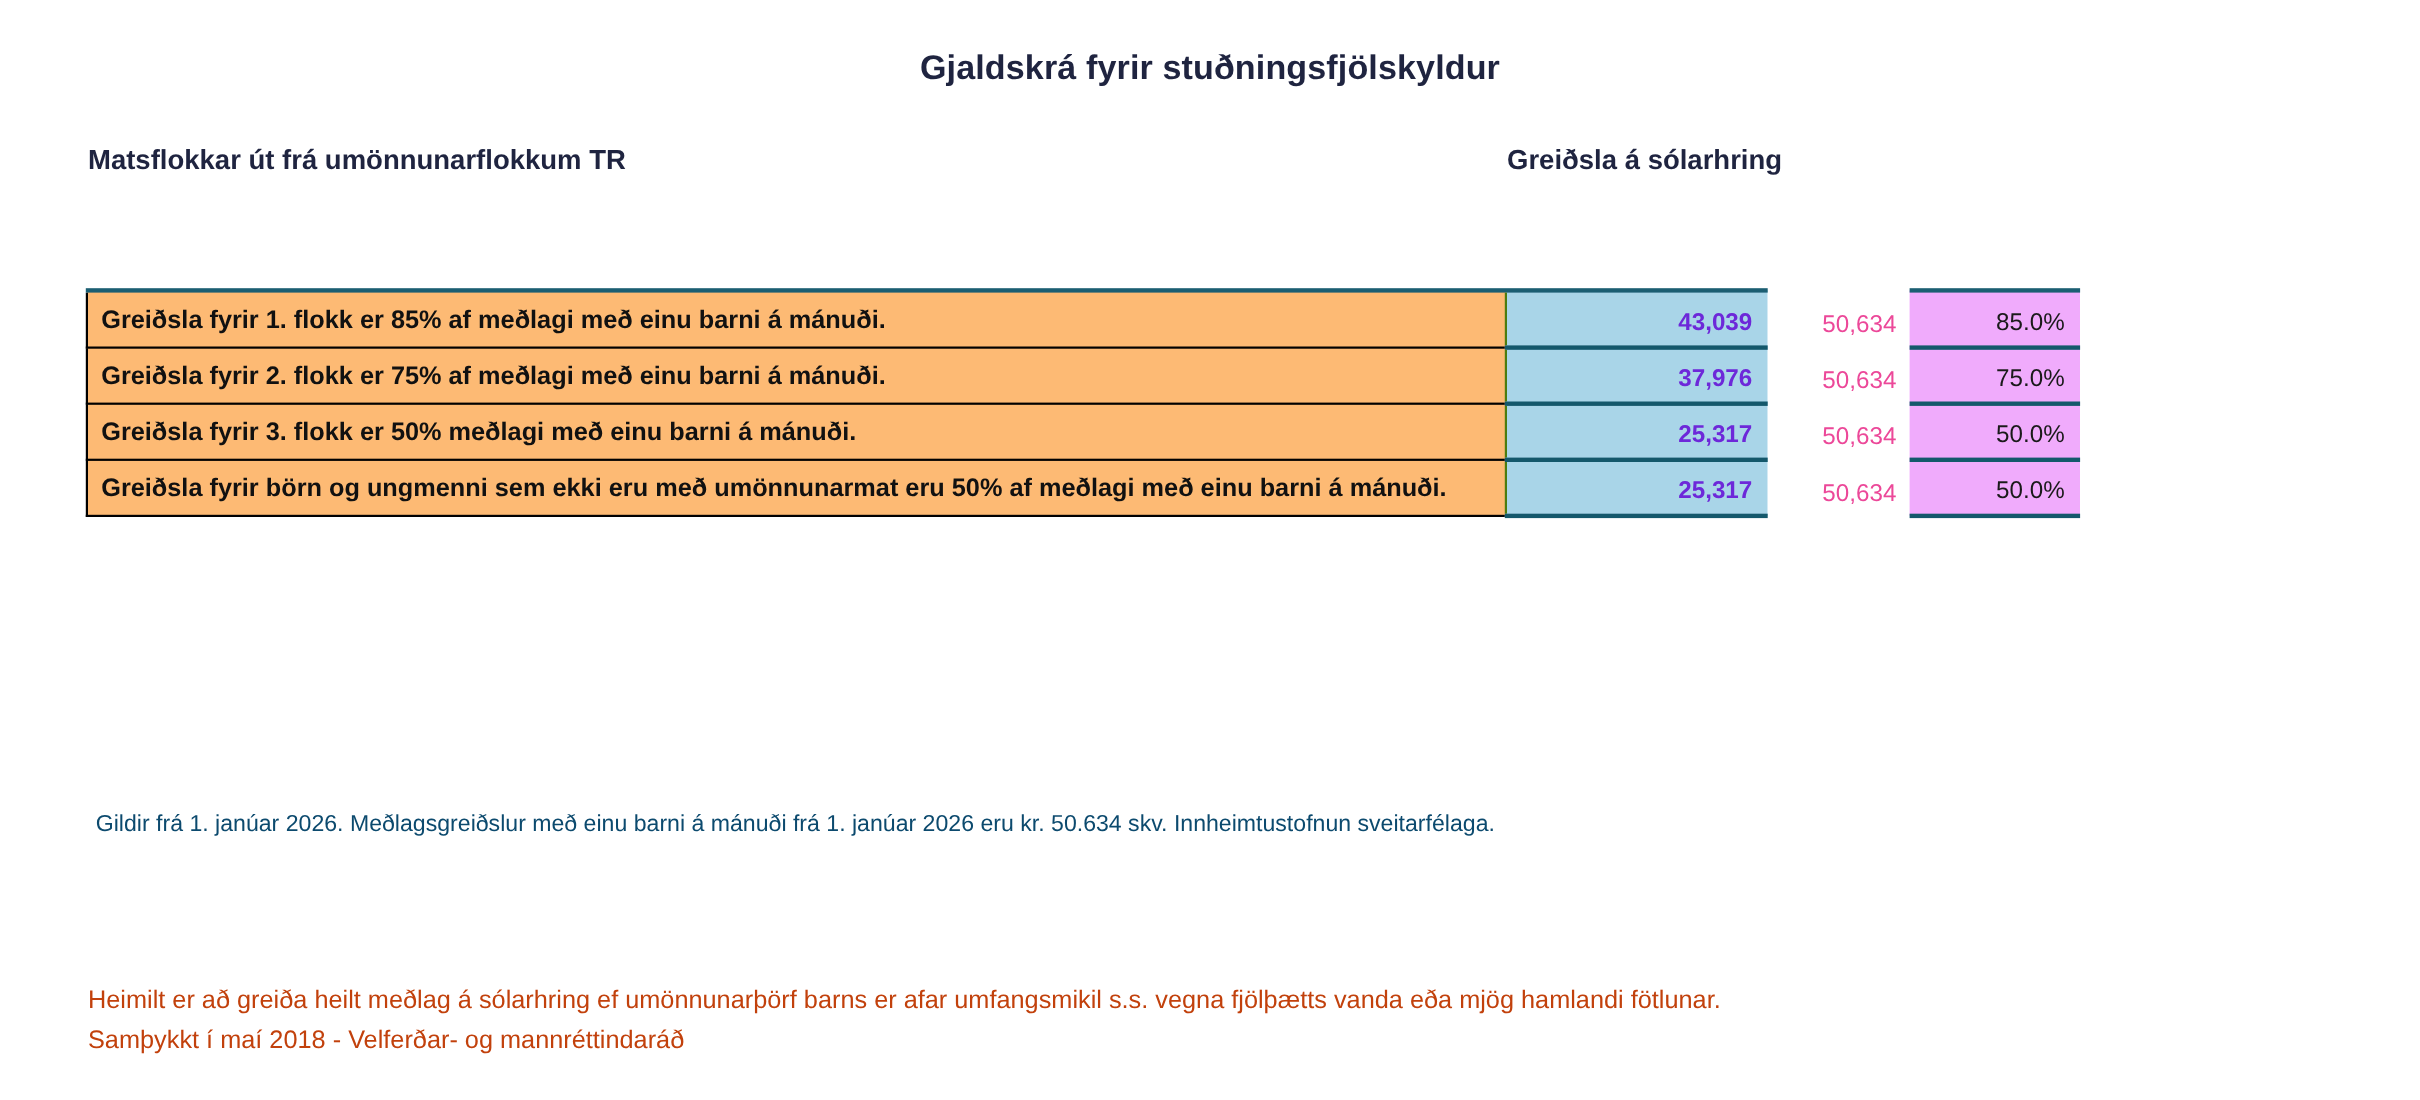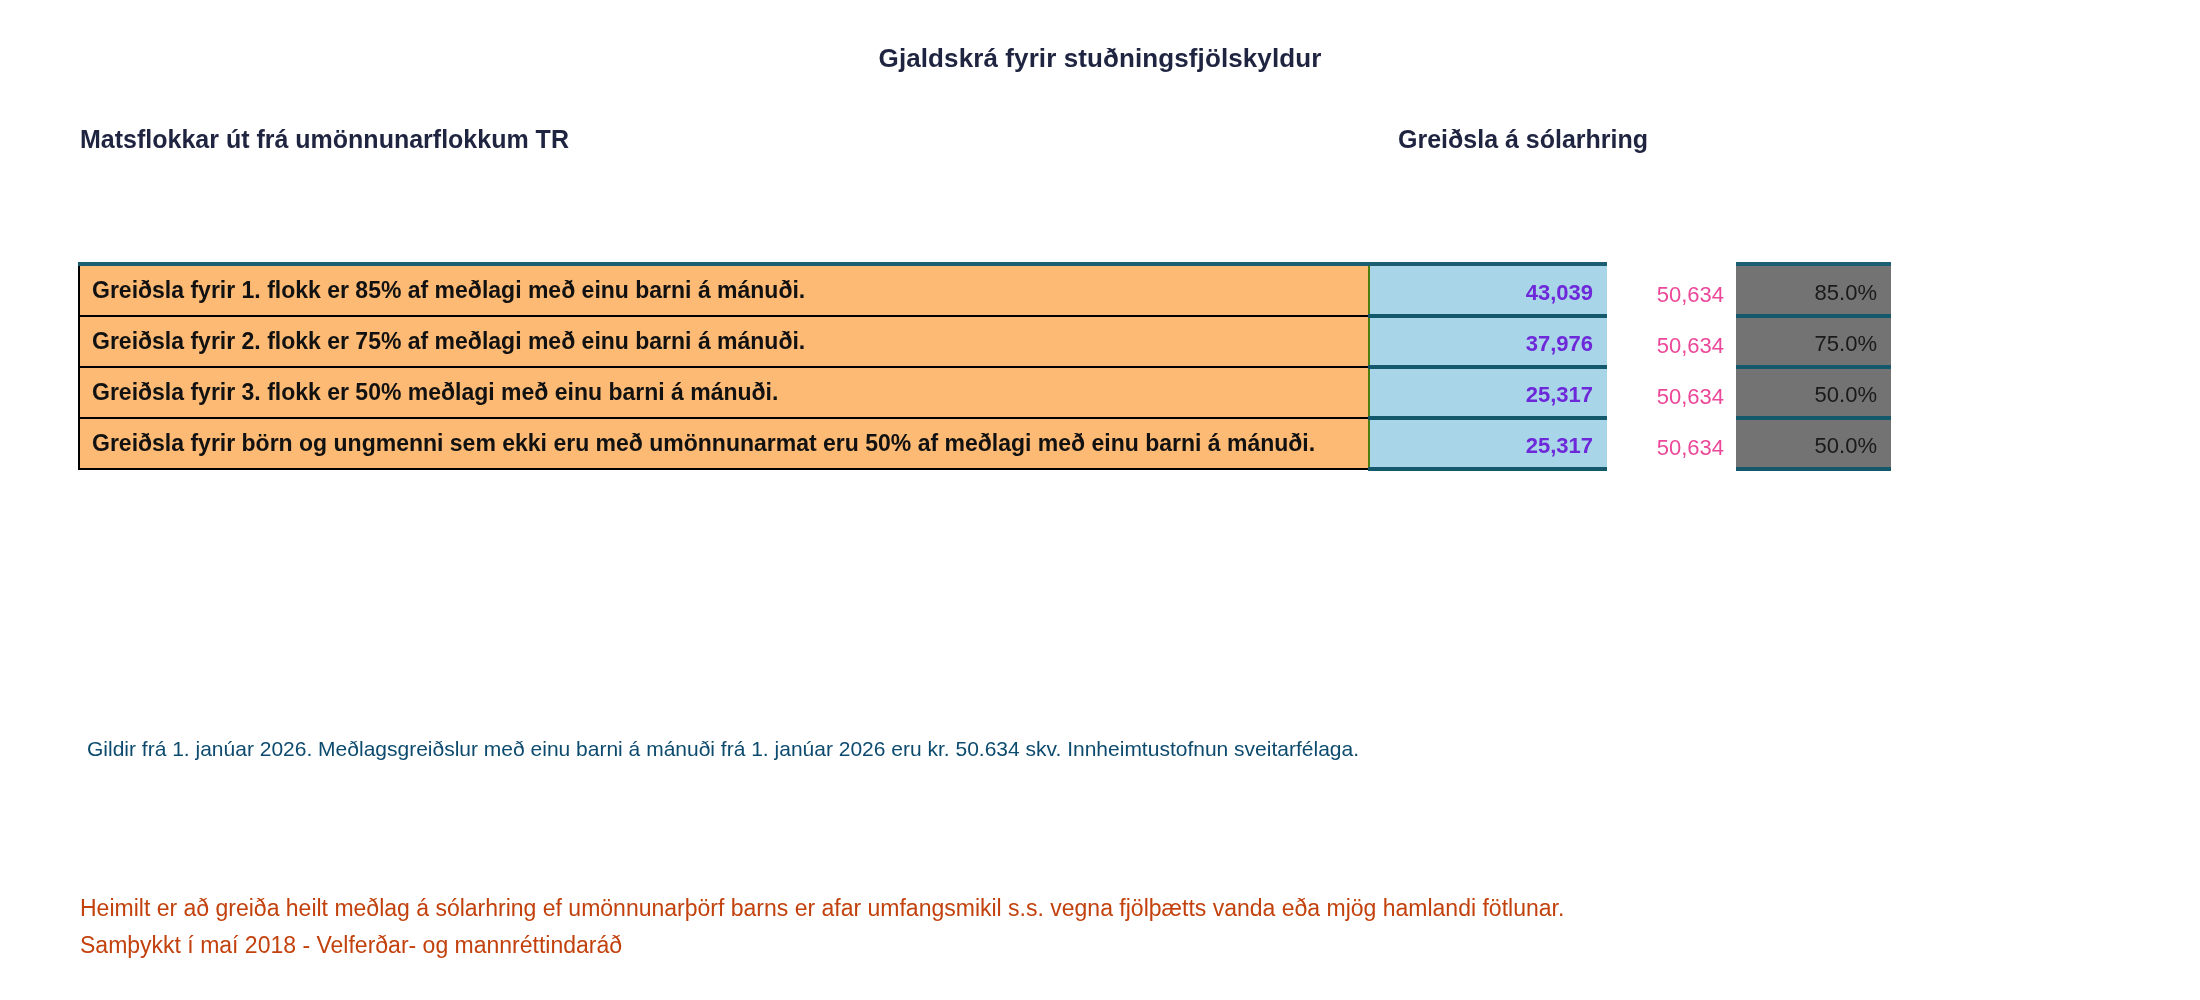--- a/index.html
+++ b/index.html
@@ -22,21 +22,21 @@
     height: 1000px;
     box-sizing: border-box;
   }
 
   
   .title-block {
     padding-top: 40px;
     text-align: center;
   }
   .title-line {
-    font-size: 26px;
+    font-size: 31px;
     font-weight: bold;
     color: #1f2440;
     letter-spacing: 0.1px;
     line-height: 1.42;
     font-family: "Liberation Sans", "DejaVu Sans", sans-serif;
   }
 
   
   .header-row {
     position: relative;
@@ -45,21 +45,21 @@
     height: 40px;
   }
   .col-header {
     position: absolute;
     font-size: 25px;
     font-weight: bold;
     color: #1f2440;
     white-space: nowrap;
   }
   .col-header.left  { left: 80px;  top: 48px; }
-  .col-header.right { left: 1370px; top: 48px; margin-left: 28px; }
+  .col-header.right { left: 1370px; top: 48px; }
 
   
   .table-wrap {
     position: absolute;
     left: 78px;
     top: 262px;
     width: 2068px;
   }
   table.fee-table {
     border-collapse: collapse;
@@ -114,21 +114,21 @@
     background: #ffffff;
     text-align: right;
     font-size: 22px;
     color: #ec4899;
     padding: 0 2px 8px 0 !important;
     vertical-align: bottom !important;
     box-sizing: border-box;
   }
 
   .cell-pct {
-    background: #737373;
+    background: #f0abfc;
     text-align: right;
     font-size: 22px;
     color: #1a1a1a;
     padding: 0 14px 8px 0 !important;
     vertical-align: bottom !important;
     box-sizing: border-box;
     border-bottom: 4px solid #14586b;
   }
   tr.row-first .cell-pct { border-top: 4px solid #1b5e72; }
 

